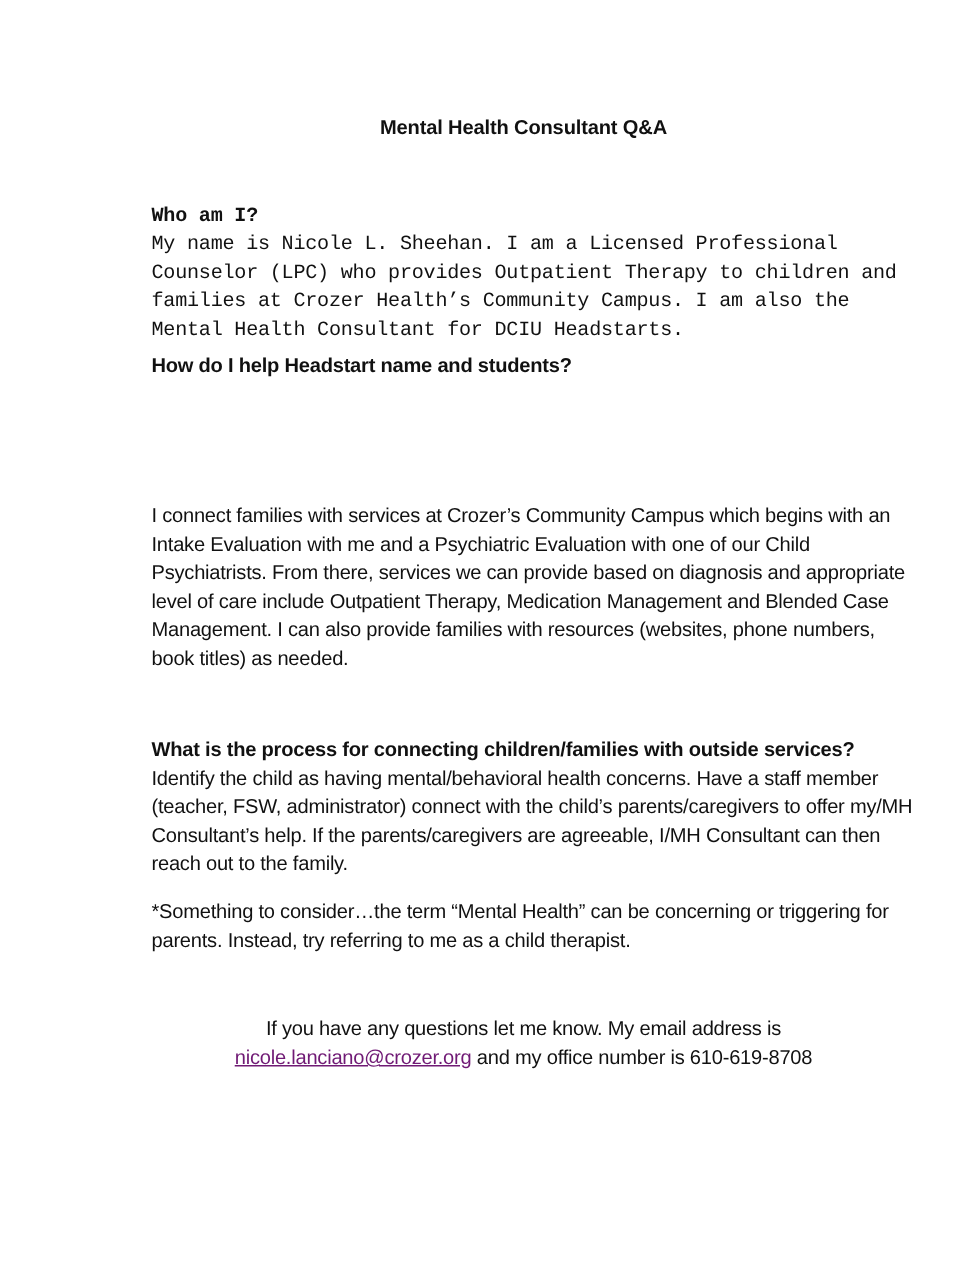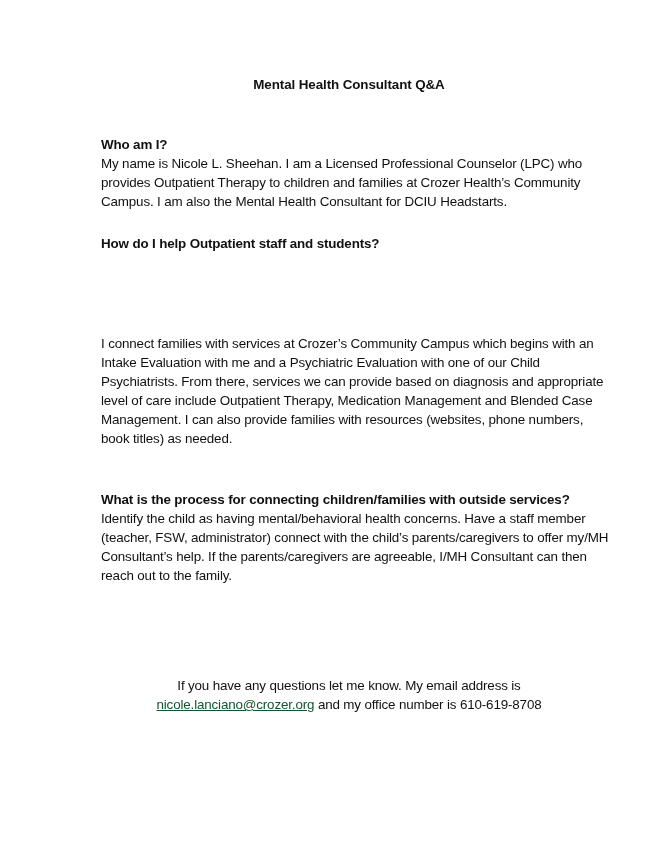--- a/index.html
+++ b/index.html
@@ -43,21 +43,21 @@
     }
     .section h2 {
       margin: 0;
       font-size: 13.4px;
       font-weight: bold;
       line-height: 19px;
     }
     .section p {
       margin: 0;
     }
-    .s1 { top: 135px; }
+    .s1 { top: 135px; font-family: Liberation Mono, monospace; }
     .s2 { top: 234px; }
     .s3 { top: 334px; }
     .s4 { top: 490px; }
     .note {
       position: absolute;
       left: 77px;
       top: 598px;
       width: 510px;
       font-size: 13.4px;
       line-height: 19px;
@@ -67,48 +67,49 @@
       position: absolute;
       top: 676px;
       left: 0;
       width: 650px;
       text-align: center;
       font-size: 13.4px;
       line-height: 19px;
       letter-spacing: -0.15px;
     }
     .footer a {
-      color: #14532d;
+      color: #701a75;
       text-decoration: underline;
     }
   </style>
 </head>
 <body>
 
 <div class="page">
 
   <div class="title">Mental Health Consultant Q&amp;A</div>
 
   <div class="section s1">
     <h2>Who am I?</h2>
     <p>My name is Nicole L. Sheehan. I am a Licensed Professional Counselor (LPC) who provides Outpatient Therapy to children and families at Crozer Health’s Community Campus. I am also the Mental Health Consultant for DCIU Headstarts.</p>
   </div>
 
   <div class="section s2">
-    <h2>How do I help Outpatient staff and students?</h2>
+    <h2>How do I help Headstart name and students?</h2>
   </div>
 
   <div class="section s3">
     <p>I connect families with services at Crozer’s Community Campus which begins with an Intake Evaluation with me and a Psychiatric Evaluation with one of our Child Psychiatrists. From there, services we can provide based on diagnosis and appropriate level of care include Outpatient Therapy, Medication Management and Blended Case Management. I can also provide families with resources (websites, phone numbers, book titles) as needed.</p>
   </div>
 
   <div class="section s4">
     <h2>What is the process for connecting children/families with outside services?</h2>
     <p>Identify the child as having mental/behavioral health concerns. Have a staff member (teacher, FSW, administrator) connect with the child’s parents/caregivers to offer my/MH Consultant’s help. If the parents/caregivers are agreeable, I/MH Consultant can then reach out to the family.</p>
   </div>
 
+  <div class="note">*Something to consider…the term “Mental Health” can be concerning or triggering for parents. Instead, try referring to me as a child therapist.</div>
 
   <div class="footer">
     <div>If you have any questions let me know. My email address is</div>
     <div><a href="mailto:nicole.lanciano@crozer.org">nicole.lanciano@crozer.org</a><span> and my office number is 610-619-8708</span></div>
   </div>
 
 </div>
 
 </body></html>

